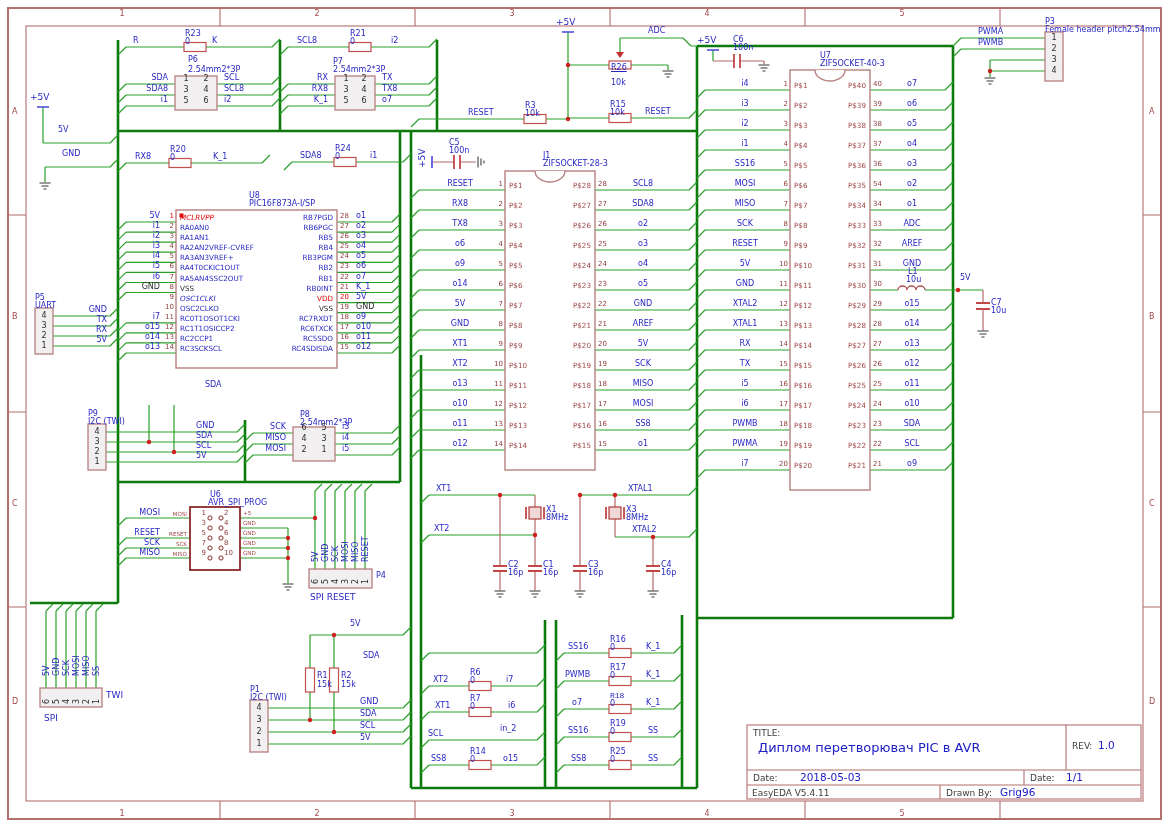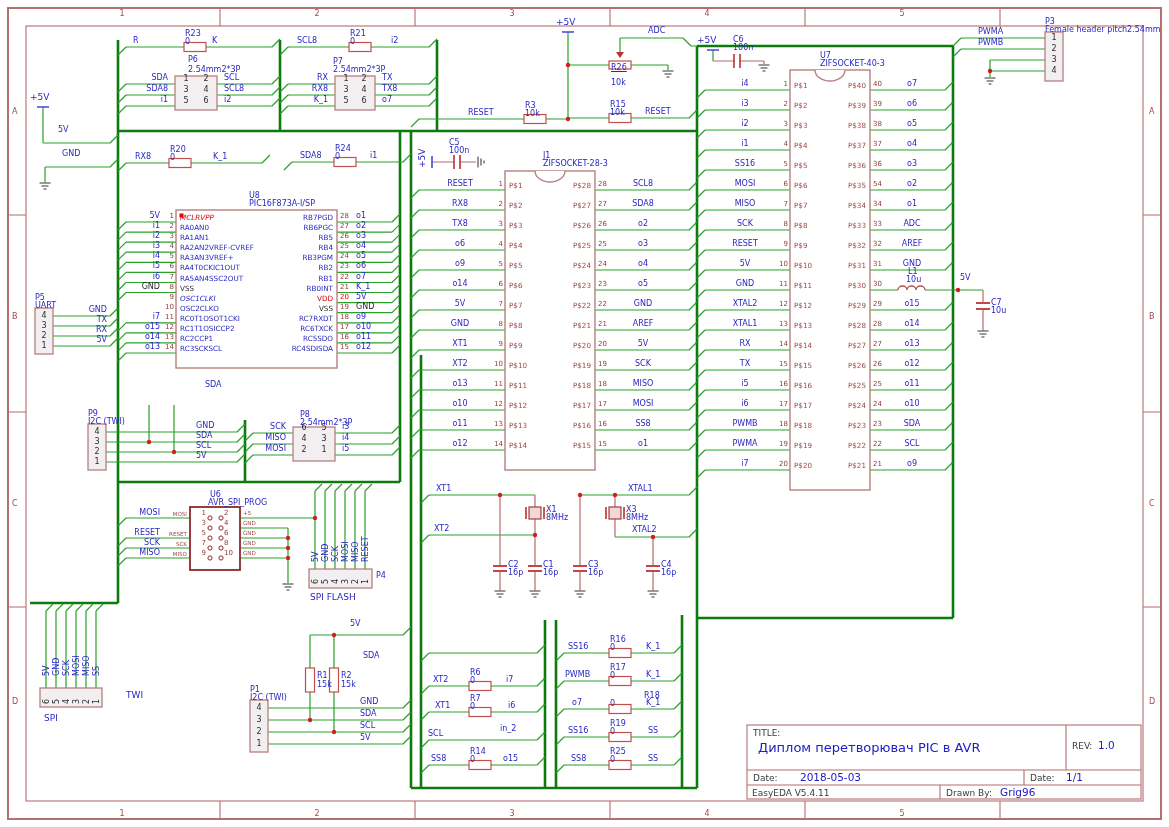--- a/index.html
+++ b/index.html
@@ -555,35 +555,35 @@
       <span class="t blk rot" style="left: 322px; top: 584px;">5</span>
       <span class="t rot" style="left: 322px; top: 562px;">GND</span>
       <span class="t blk rot" style="left: 332px; top: 584px;">4</span>
       <span class="t rot" style="left: 332px; top: 562px;">SCK</span>
       <span class="t blk rot" style="left: 342px; top: 584px;">3</span>
       <span class="t rot" style="left: 342px; top: 562px;">MOSI</span>
       <span class="t blk rot" style="left: 352px; top: 584px;">2</span>
       <span class="t rot" style="left: 352px; top: 562px;">MISO</span>
       <span class="t blk rot" style="left: 362px; top: 584px;">1</span>
       <span class="t rot" style="left: 362px; top: 562px;">RESET</span>
-      <span class="t b9" style="left: 310px; top: 593px;">SPI FLASH</span>
+      <span class="t b9" style="left: 310px; top: 593px;">SPI RESET</span>
       <span class="t " style="left: 376px; top: 572px;">P4</span>
       <span class="t blk rot" style="left: 43px; top: 704px;">6</span>
       <span class="t rot" style="left: 43px; top: 676px;">5V</span>
       <span class="t blk rot" style="left: 53px; top: 704px;">5</span>
       <span class="t rot" style="left: 53px; top: 676px;">GND</span>
       <span class="t blk rot" style="left: 63px; top: 704px;">4</span>
       <span class="t rot" style="left: 63px; top: 676px;">SCK</span>
       <span class="t blk rot" style="left: 73px; top: 704px;">3</span>
       <span class="t rot" style="left: 73px; top: 676px;">MOSI</span>
       <span class="t blk rot" style="left: 83px; top: 704px;">2</span>
       <span class="t rot" style="left: 83px; top: 676px;">MISO</span>
       <span class="t blk rot" style="left: 93px; top: 704px;">1</span>
       <span class="t rot" style="left: 93px; top: 676px;">SS</span>
-      <span class="t b9" style="left: 106px; top: 691px; margin-left: 20px;">TWI</span>
+      <span class="t b9" style="left: 106px; top: 691px;">TWI</span>
       <span class="t b9" style="left: 44px; top: 714px;">SPI</span>
       <span class="t " style="left: 185px; top: 30px;">R23</span>
       <span class="t " style="left: 185px; top: 38px;">0</span>
       <span class="t " style="left: 133px; top: 37px;">R</span>
       <span class="t " style="left: 212px; top: 37px;">K</span>
       <span class="t " style="left: 350px; top: 30px;">R21</span>
       <span class="t " style="left: 350px; top: 38px;">0</span>
       <span class="t " style="left: 297px; top: 37px;">SCL8</span>
       <span class="t " style="left: 391px; top: 37px;">i2</span>
       <span class="t " style="left: 170px; top: 146px;">R20</span>
@@ -613,21 +613,21 @@
       <span class="t " style="left: 431px; top: 755px;">SS8</span>
       <span class="t " style="left: 503px; top: 755px;">o15</span>
       <span class="t " style="left: 610px; top: 636px;">R16</span>
       <span class="t " style="left: 610px; top: 644px;">0</span>
       <span class="t " style="left: 568px; top: 643px;">SS16</span>
       <span class="t " style="left: 646px; top: 643px;">K_1</span>
       <span class="t " style="left: 610px; top: 664px;">R17</span>
       <span class="t " style="left: 610px; top: 672px;">0</span>
       <span class="t " style="left: 565px; top: 671px;">PWMB</span>
       <span class="t " style="left: 646px; top: 671px;">K_1</span>
-      <span class="t " style="left: 644px; top: 692px;">R18</span>
+      <span class="t " style="left: 610px; top: 692px; font-family: Liberation Mono, monospace;">R18</span>
       <span class="t " style="left: 610px; top: 700px;">0</span>
       <span class="t " style="left: 572px; top: 699px;">o7</span>
       <span class="t " style="left: 646px; top: 699px;">K_1</span>
       <span class="t " style="left: 610px; top: 720px;">R19</span>
       <span class="t " style="left: 610px; top: 728px;">0</span>
       <span class="t " style="left: 568px; top: 727px;">SS16</span>
       <span class="t " style="left: 648px; top: 727px;">SS</span>
       <span class="t " style="left: 610px; top: 748px;">R25</span>
       <span class="t " style="left: 610px; top: 756px;">0</span>
       <span class="t " style="left: 571px; top: 755px;">SS8</span>

